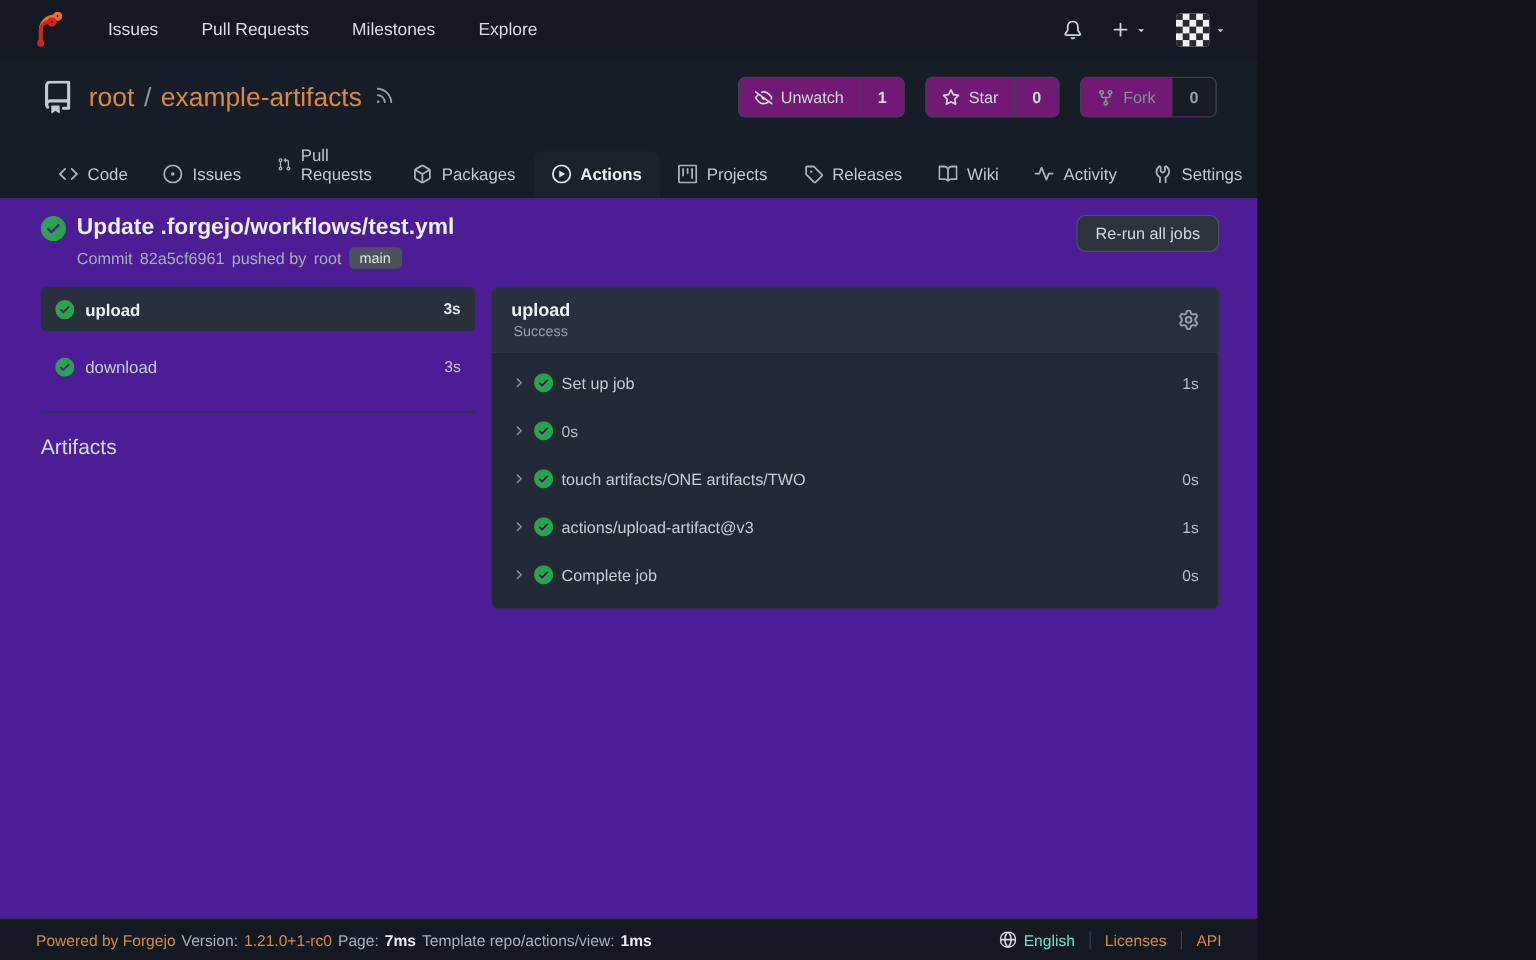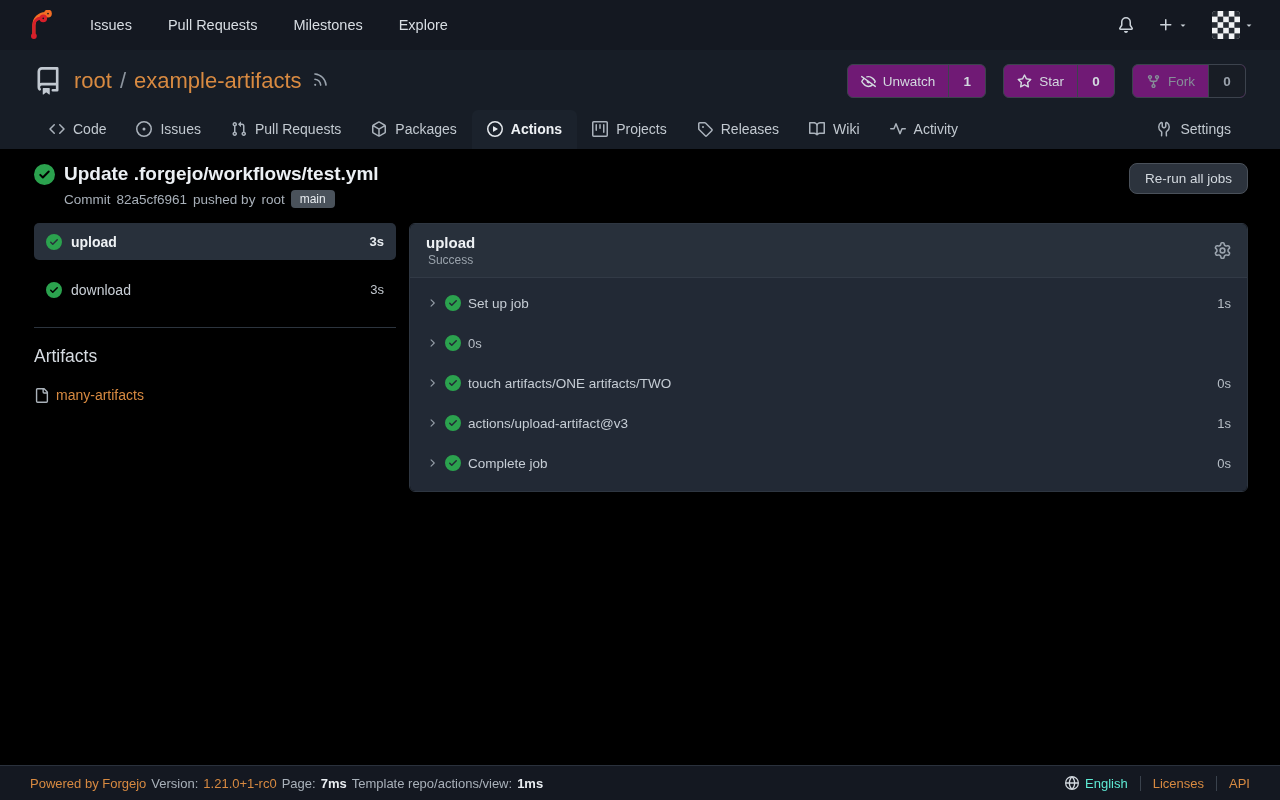--- a/index.html
+++ b/index.html
@@ -1,19 +1,19 @@
 <!DOCTYPE html>
 <html><head>
 <meta charset="utf-8">
 <style>
   * { margin:0; padding:0; box-sizing:border-box; }
   html,body { width:1280px; height:800px; background:#10141a; }
   body { font-family:"Liberation Sans","DejaVu Sans",sans-serif; color:#d7dce2; font-size:14px; }
   a { text-decoration:none; color:inherit; cursor:pointer; }
-  .page { width:1280px; height:800px; display:flex; flex-direction:column; overflow:hidden; }
+  .page { width:1048px; height:800px; display:flex; flex-direction:column; overflow:hidden; }
 
   
   .navbar { height:50px; background:#141821; display:flex; align-items:center; padding:0 26px; flex-shrink:0; }
   .logo { width:30px; height:30px; display:block; }
   .nav-links { display:flex; gap:36px; margin-left:34px; }
   .nav-links a { color:#d8dde3; font-size:14.5px; }
   .nav-right { margin-left:auto; display:flex; align-items:center; gap:24px; }
   .icon-btn { display:flex; align-items:center; gap:4px; color:#ccd3da; cursor:pointer; background:none; border:none; }
   .ic { width:16px; height:16px; fill:currentColor; display:block; }
   .caret { width:10px; height:10px; fill:currentColor; display:block; }
@@ -36,21 +36,21 @@
   .seg-count.dark { background:#181d25; color:#9aa2ac; }
 
   .tabs-row { display:flex; align-items:flex-end; margin-top:12px; }
   .tab { display:flex; align-items:center; gap:8px; padding:11px 15px 12px 15px; color:#c2c9d0; font-size:14px; border-radius:6px 6px 0 0; }
   .tab .ic { color:#aab2bb; }
   .tab.active { background:#1b222c; color:#eef1f4; font-weight:700; }
   .tab.active .ic { color:#e4e8ec; }
   .tab-spacer { flex:1; }
 
   
-  .content { flex:1; background:#000000; padding:14px 32px 0 34px; overflow:hidden; }
+  .content { flex:1; background:#4c1d95; padding:14px 32px 0 34px; overflow:hidden; }
   .run-head { display:flex; align-items:flex-start; }
   .run-title-wrap { display:flex; align-items:center; gap:9px; }
   .check { color:#2ba24e; }
   .check-lg { width:21px; height:21px; fill:currentColor; }
   .run-title { font-size:19px; font-weight:700; color:#ecf0f4; }
   .run-sub { margin:5px 0 0 30px; font-size:13.5px; color:#a8b0b9; display:flex; align-items:center; gap:6px; }
   .branch-badge { background:#4a525b; color:#e6eaee; font-size:12px; padding:2px 9px; border-radius:4px; }
   .rerun-btn { margin-left:auto; height:31px; padding:0 15px; background:#2c333d; border:1px solid #4a515a; border-radius:8px; color:#d3d9df; font-size:13.5px; cursor:pointer; font-family:inherit; }
 
   .cols { display:flex; gap:13px; margin-top:15px; align-items:flex-start; }
@@ -378,26 +378,20 @@
         </div>
         <div class="job-item">
           <svg class="check-sm check">
               <use href="#i-checkfill"></use>
             </svg>
           <span class="job-name">download</span>
           <span class="job-dur">3s</span>
         </div>
         <hr>
         <h3 class="artifacts-h">Artifacts</h3>
-        <div class="artifact-item">
-          <svg class="file-ic">
-              <use href="#i-file"></use>
-            </svg>
-          <a>many-artifacts</a>
-        </div>
       </aside>
 
       <section class="panel">
         <div class="panel-head">
           <div class="panel-head-txt">
             <span class="panel-job">upload</span>
             <span class="panel-status">Success</span>
           </div>
           <button class="gear-btn">
               <svg class="ic">

